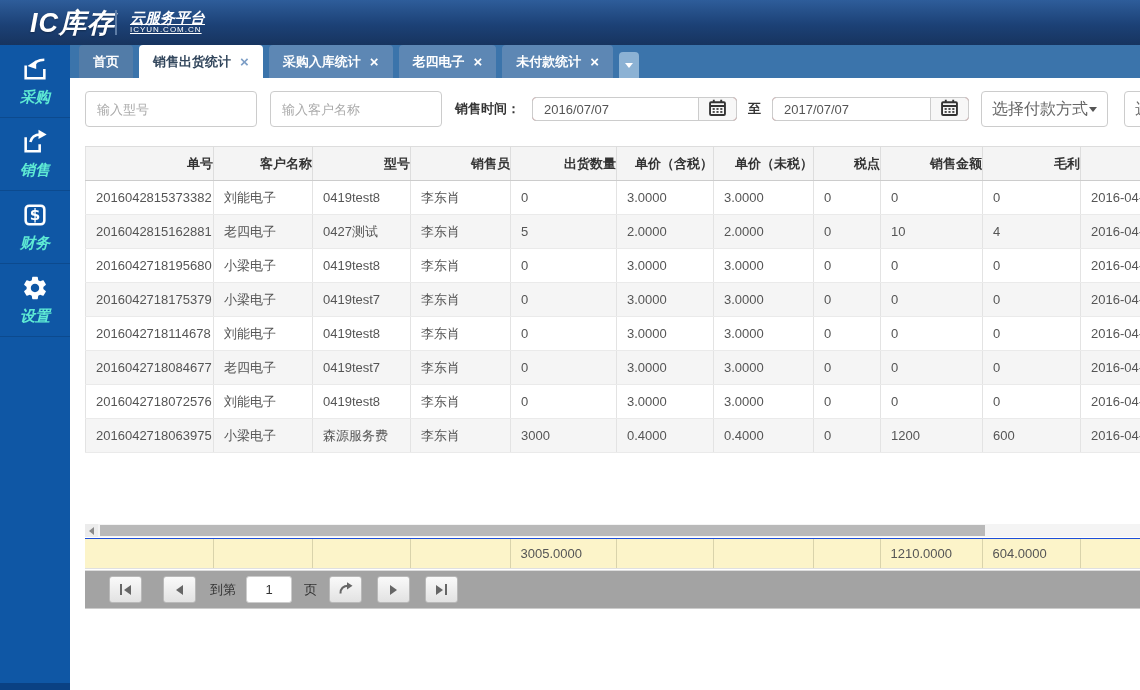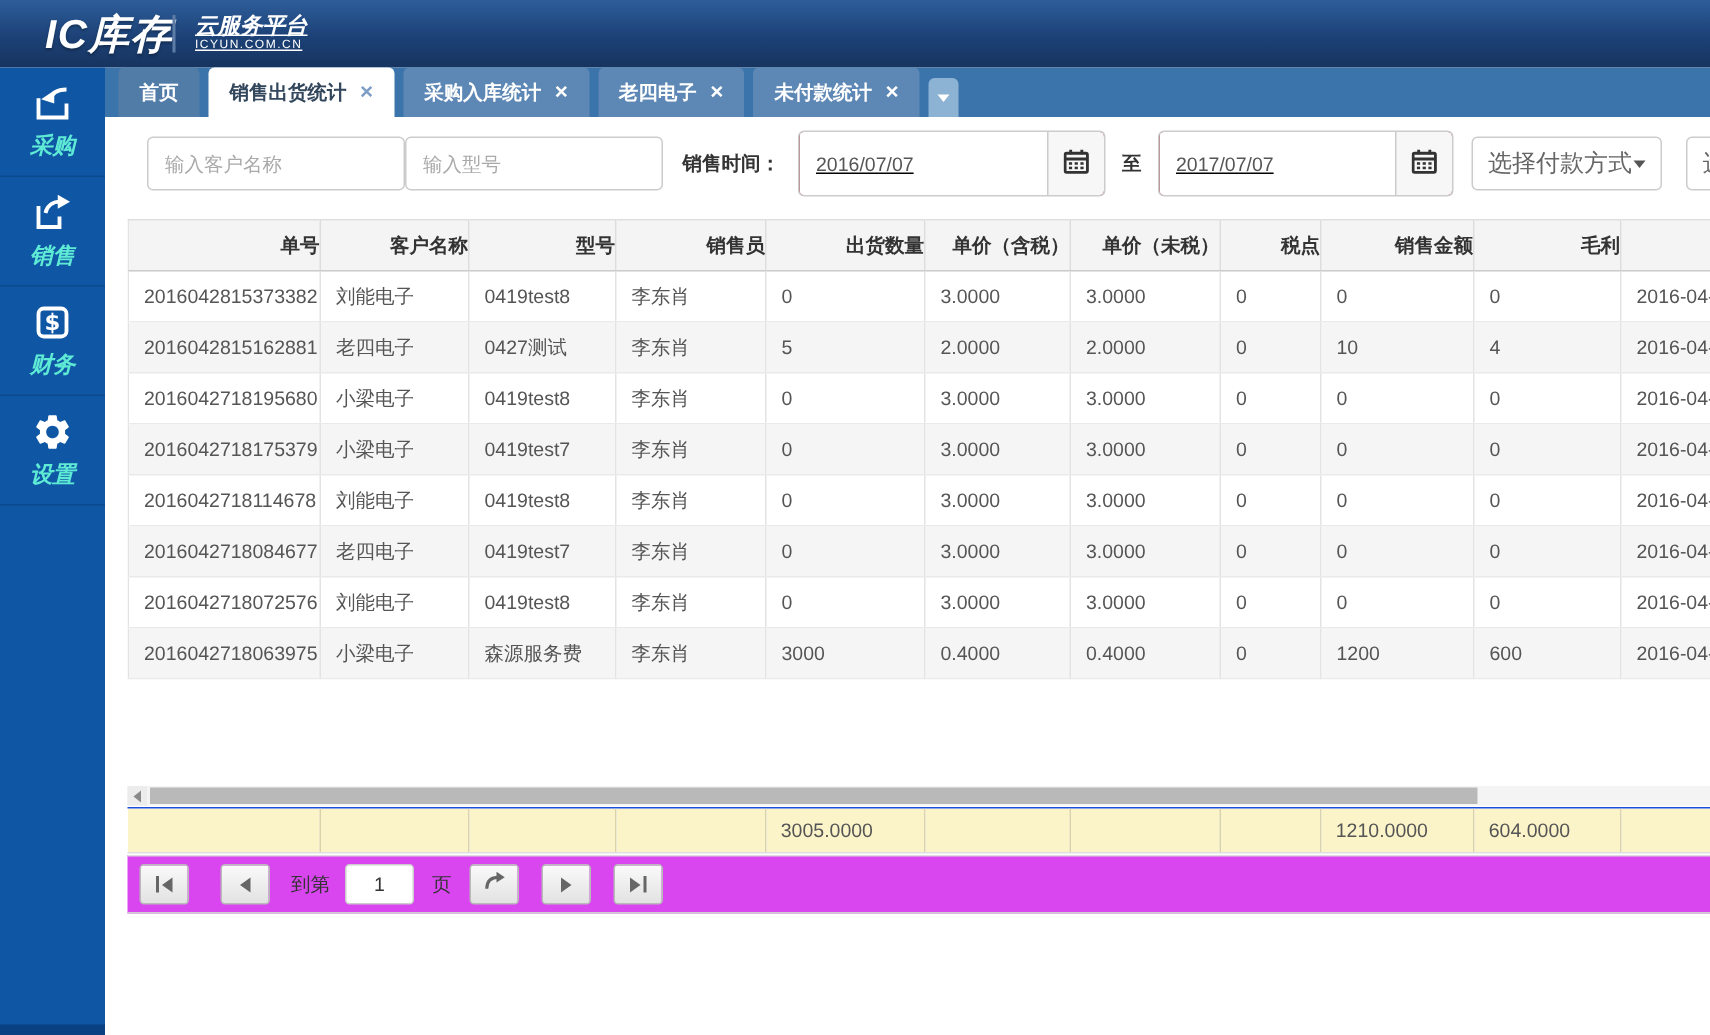--- a/index.html
+++ b/index.html
@@ -39,21 +39,21 @@
   
   .content { position:absolute; left:70px; top:78px; width:1070px; height:612px; background:#fff; overflow:hidden; }
 
   
   .filterbar { position:absolute; left:15px; top:13px; height:36px; display:flex; align-items:center; white-space:nowrap; }
   .txt { height:36px; border:1px solid #ccc; border-radius:4px; padding:0 11px; font-size:13px; color:#555; outline:none; }
   .txt::placeholder { color:#aaa; }
   .f-model { width:172px; }
   .f-customer { width:172px; margin-left:13px; }
   .f-label { margin-left:13px; margin-right:12px; font-size:13px; font-weight:bold; color:#333; }
-  .dateWrap { display:flex; height:44px; border:1px solid #ccc; border-radius:4px; overflow:hidden; background:#7f1d1d;text-decoration:underline; }
+  .dateWrap { display:flex; height:24px; border:1px solid #ccc; border-radius:4px; overflow:hidden; background:#7f1d1d; }
   .dateWrap input { border:none; outline:none; padding:0 11px; font-size:13px; color:#555; }
   .d1 input { width:165px; } .d2 input { width:157px; }
   .calbtn { width:38px; background:#f7f7f7; border:none; border-left:1px solid #ccc; display:flex; align-items:center; justify-content:center; cursor:pointer; }
   .to-label { margin:0 11px; font-size:13px; font-weight:bold; color:#333; }
   .selbox { display:flex; align-items:center; height:36px; border:1px solid #ccc; border-radius:4px; background:#fff;
     padding:0 10px; font-size:16px; color:#666; cursor:pointer; }
   .sel-pay { width:127px; margin-left:12px; }
   .sel-2 { width:92px; margin-left:16px; }
   .selbox .sel-caret { margin-left:auto; width:0; height:0; border-left:4px solid transparent; border-right:4px solid transparent; border-top:5px solid #555; }
 
@@ -71,22 +71,22 @@
   .hscroll { position:absolute; left:15px; top:446px; width:1055px; height:13px; background:#f4f4f4; display:flex; align-items:center; }
   .hs-arrow { width:13px; height:13px; display:flex; align-items:center; justify-content:center; cursor:pointer; background:#ececec; }
   .hs-arrow .tri { width:0; height:0; border-top:4px solid transparent; border-bottom:4px solid transparent; border-right:5px solid #8a8a8a; }
   .hs-thumb { margin-left:2px; width:885px; height:11px; background:#b9b9b9; cursor:pointer; }
 
   
   .summary { position:absolute; left:15px; top:460px; width:1104px; height:31px; overflow:hidden; border-top:1px solid #1d4ed8; border-bottom:1px solid #e0e0e0; }
   .summary td { height:29px; background:#fcf4c9; border-right:1px solid #d9d3ab; border-bottom:none; color:#555; }
 
   
-  .pager { position:absolute; left:15px; top:492px; width:1055px; height:39px; background:#d946ef;
-    border-top:1px solid #dcdcdc; border-bottom:1px solid #ccc; display:flex; align-items:center; padding-left:8px; }
+  .pager { position:absolute; left:15px; top:492px; width:1055px; height:39px; background:#a3a3a3;
+    border-top:1px solid #dcdcdc; border-bottom:1px solid #ccc; display:flex; align-items:center; padding-left:24px; }
   .pbtn { width:33px; height:27px; background:linear-gradient(#fafafa,#e2e2e2); border:1px solid #b9b9b9; border-radius:3px;
     display:flex; align-items:center; justify-content:center; gap:2px; cursor:pointer; }
   .pbtn + .pbtn { margin-left:21px; }
   .tri-l { width:0; height:0; border-top:5px solid transparent; border-bottom:5px solid transparent; border-right:7px solid #666; }
   .tri-r { width:0; height:0; border-top:5px solid transparent; border-bottom:5px solid transparent; border-left:7px solid #666; }
   .vbar { width:2px; height:11px; background:#666; }
   .p-lbl { font-size:13px; color:#333; margin-left:14px; }
   .p-input { width:46px; height:27px; border:1px solid #ccc; border-radius:3px; text-align:center; font-size:13px; color:#333; margin-left:10px; outline:none; }
   .p-lbl.after { margin-left:12px; }
   .pbtn.go { margin-left:12px; }
@@ -168,22 +168,22 @@
       <span class="close">×</span>
     </div>
     <div class="tab-caret">
       <span class="car"></span>
     </div>
   </div>
 
   <div class="content">
 
     <div class="filterbar">
+      <input class="txt f-model" type="text" placeholder="输入型号" style="">
       <input class="txt f-customer" type="text" placeholder="输入客户名称" style="">
-      <input class="txt f-model" type="text" placeholder="输入型号" style="">
       <span class="f-label">销售时间：</span>
       <div class="dateWrap d1">
         <input type="text" value="2016/07/07" style="">
         <button class="calbtn">
           <span>
             <svg width="17" height="17" viewBox="0 0 16 16">
                 <rect x="1" y="3" width="14" height="12" rx="1" fill="none" stroke="#333" stroke-width="1.8"></rect>
                 <line x1="1" y1="6.6" x2="15" y2="6.6" stroke="#333" stroke-width="1.8"></line>
                 <line x1="4.5" y1="0.8" x2="4.5" y2="3.6" stroke="#333" stroke-width="1.8"></line>
                 <line x1="11.5" y1="0.8" x2="11.5" y2="3.6" stroke="#333" stroke-width="1.8"></line>

